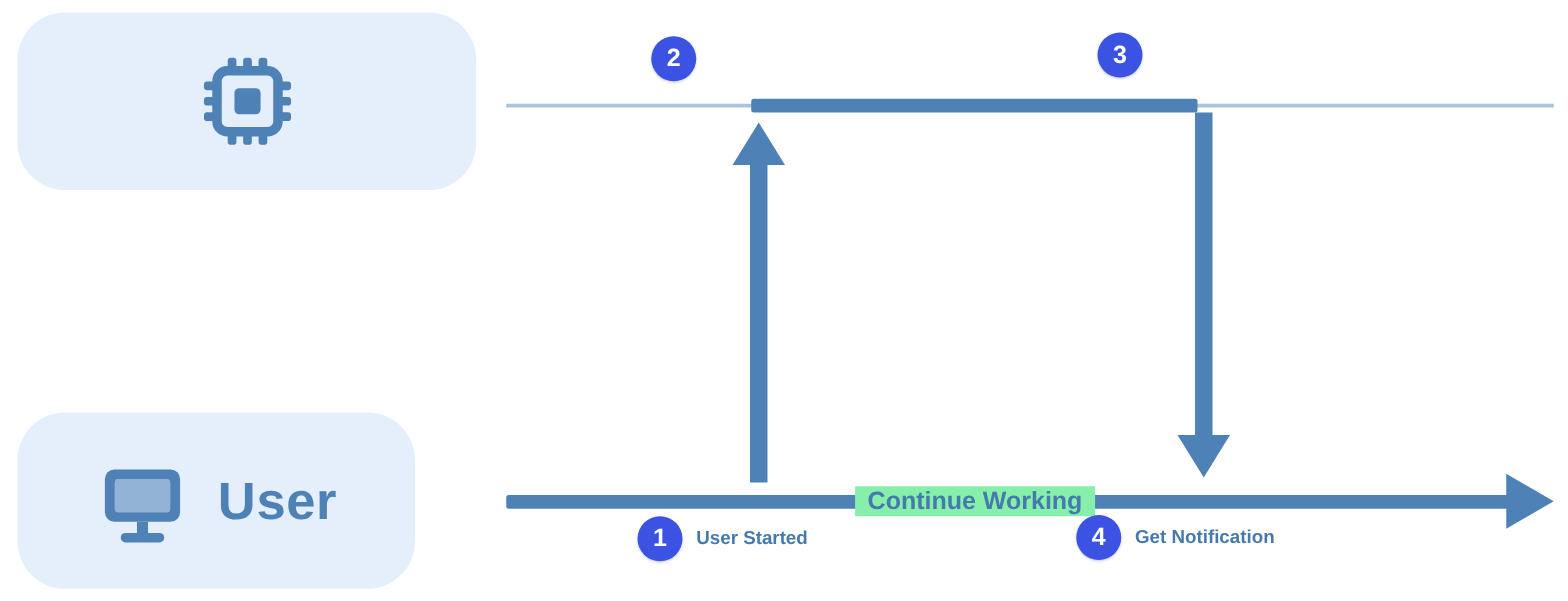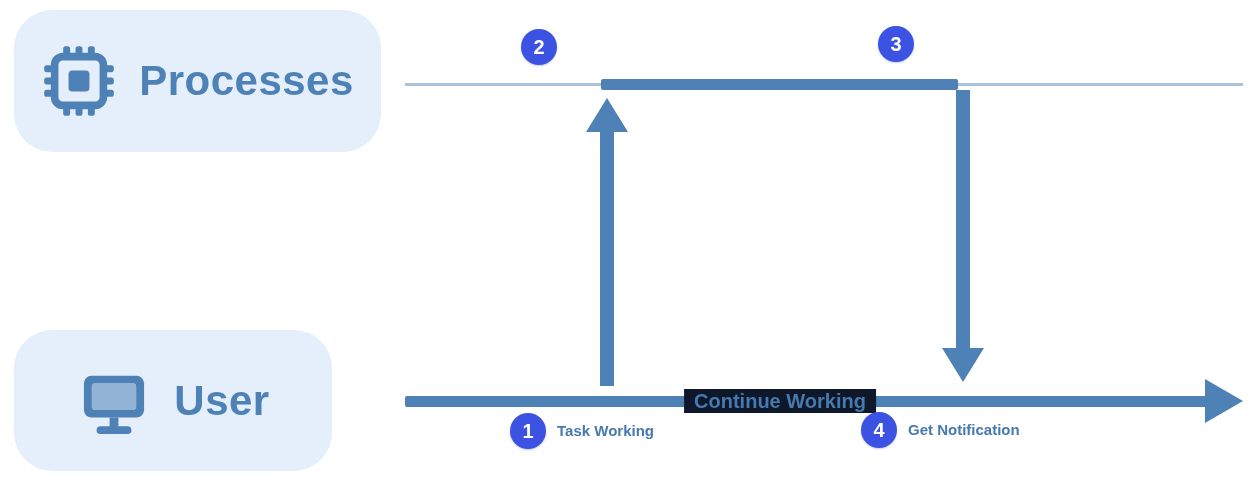--- a/index.html
+++ b/index.html
@@ -35,21 +35,21 @@
       border-top:34px solid var(--accent,#4E82B6); }
 
   
   .user-line { position:absolute; left:405px; top:396px; width:802px; height:11px;
                background:var(--accent,#4E82B6); border-radius:2px; }
   .user-head { position:absolute; left:1205px; top:379px; width:0; height:0;
                border-top:22px solid transparent; border-bottom:22px solid transparent;
                border-left:38px solid var(--accent,#4E82B6); }
 
   .continue { position:absolute; left:780px; top:389px; transform:translateX(-50%);
-              background:#0f172a; padding:0 10px; color:var(--text-blue,#4679AD);
+              background:#86efac; padding:0 10px; color:var(--text-blue,#4679AD);
               font-size:20px; line-height:24px; font-weight:bold; white-space:nowrap; }
 
   
   .event { position:absolute; display:flex; align-items:center; gap:11px; }
   .badge { width:36px; height:36px; border-radius:50%; flex:0 0 36px;
            background:var(--badge-blue,#3B52E3); color:#ffffff; font-size:20px; font-weight:bold;
            display:flex; align-items:center; justify-content:center;
            box-shadow:0 1px 2px rgba(40,60,160,.25); }
   .event-label { color:var(--text-blue,#4679AD); font-weight:bold; font-size:15px; line-height:1.25; }
   .event-1 { left:510px; top:413px; }
@@ -79,21 +79,20 @@
           <rect x="1" y="10.9" width="4" height="2.2" rx="0.8"></rect>
           <rect x="1" y="14.8" width="4" height="2.2" rx="0.8"></rect>
           <rect x="19" y="7" width="4" height="2.2" rx="0.8"></rect>
           <rect x="19" y="10.9" width="4" height="2.2" rx="0.8"></rect>
           <rect x="19" y="14.8" width="4" height="2.2" rx="0.8"></rect>
         </g>
         <rect x="4.3" y="4.3" width="15.4" height="15.4" rx="2.6" fill="none" stroke="#4E82B6" stroke-width="2.4"></rect>
         <rect x="8.7" y="8.7" width="6.6" height="6.6" rx="1.2" fill="#4E82B6"></rect>
       </svg>
     </span>
-    <span class="lane-label">Processes</span>
   </div>
 
   <div class="panel panel-user">
     <span class="icon">
       <svg viewBox="0 0 24 24" width="76" height="76" aria-hidden="true">
         <rect x="2.5" y="4" width="19" height="13.2" rx="2.4" fill="#4E82B6"></rect>
         <rect x="5" y="6.4" width="14" height="8.4" rx="1" fill="#E4EFFB"></rect>
         <rect x="5" y="6.4" width="14" height="8.4" rx="1" fill="#4E82B6" opacity="0.55"></rect>
         <rect x="10.6" y="17.2" width="2.8" height="3.2" fill="#4E82B6"></rect>
         <rect x="6.5" y="20" width="11" height="2.4" rx="1.2" fill="#4E82B6"></rect>
@@ -114,21 +113,21 @@
     <div class="shaft"></div>
     <div class="head"></div>
   </div>
 
   <div class="user-line"></div>
   <div class="user-head"></div>
   <div class="continue">Continue Working</div>
 
   <div class="event event-1">
     <span class="badge">1</span>
-    <span class="event-label">Task Working</span>
+    <span class="event-label">User Started</span>
   </div>
 
   <div class="event event-2">
     <span class="badge">2</span>
   </div>
 
   <div class="event event-3">
     <span class="badge">3</span>
   </div>
 

